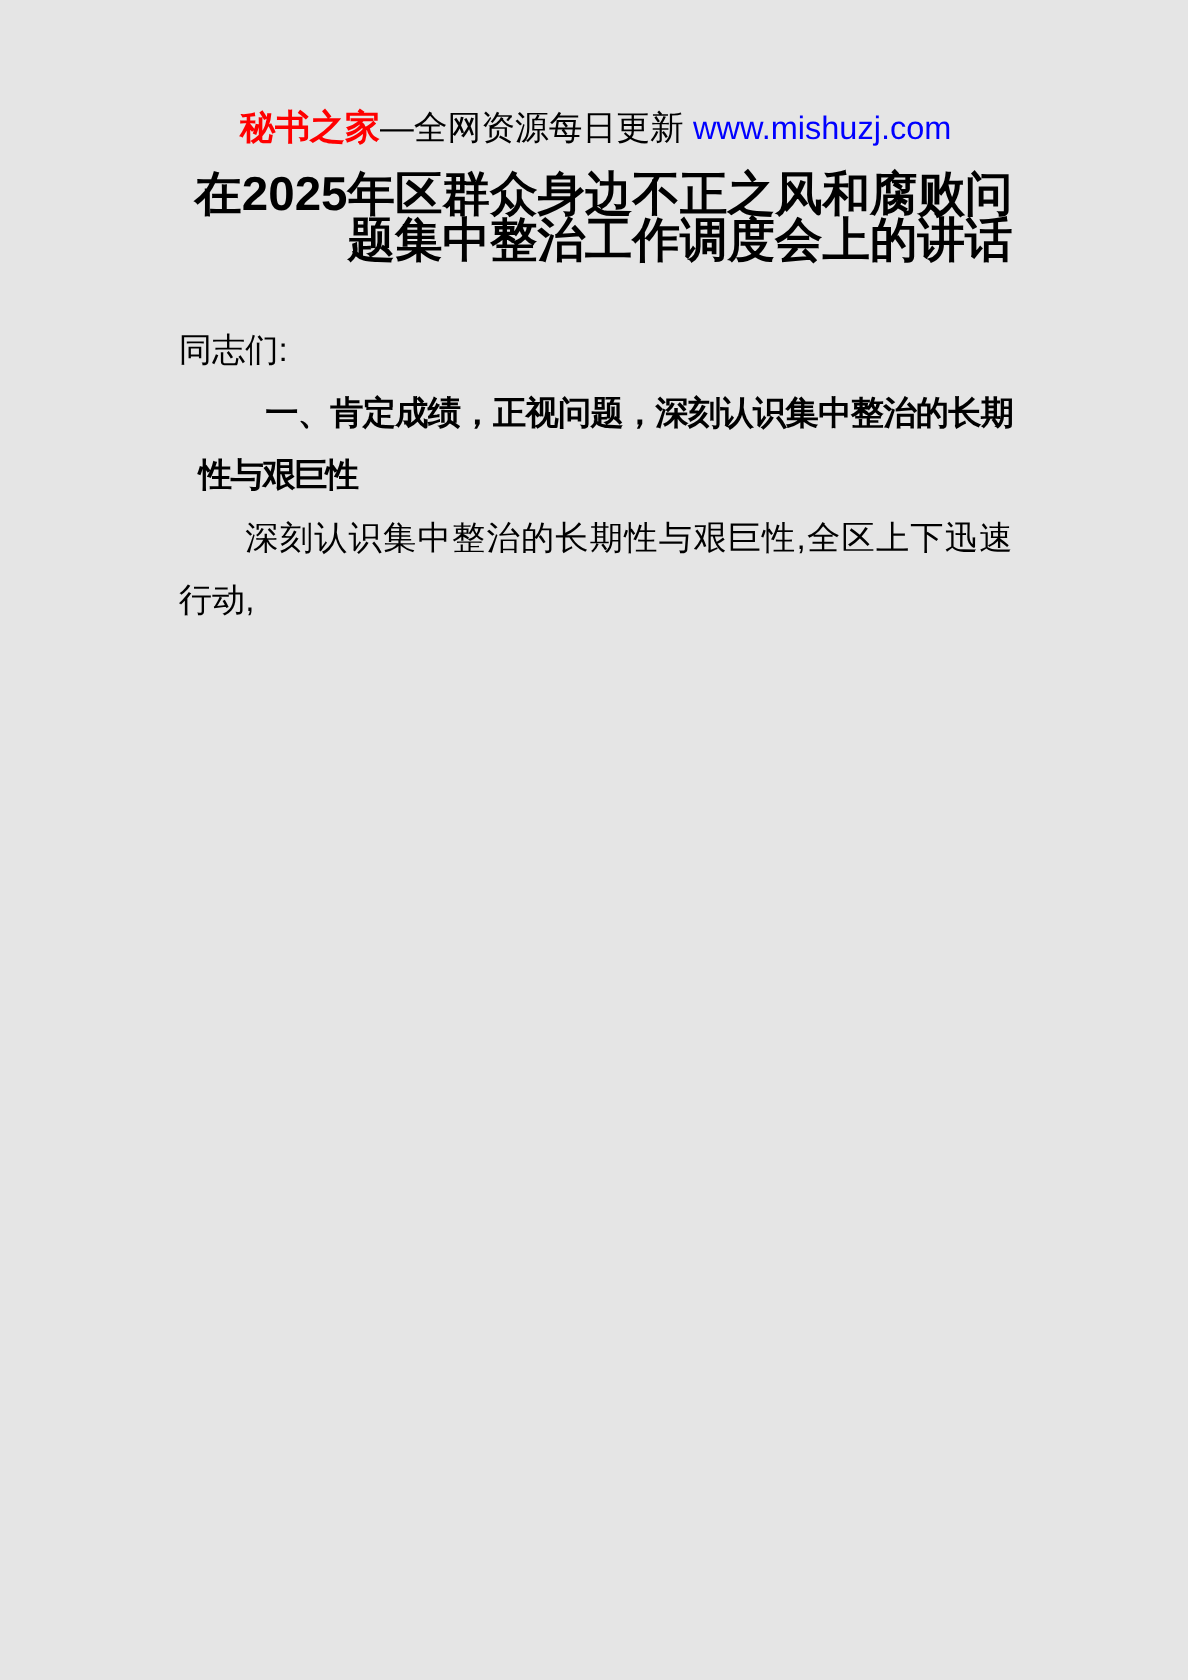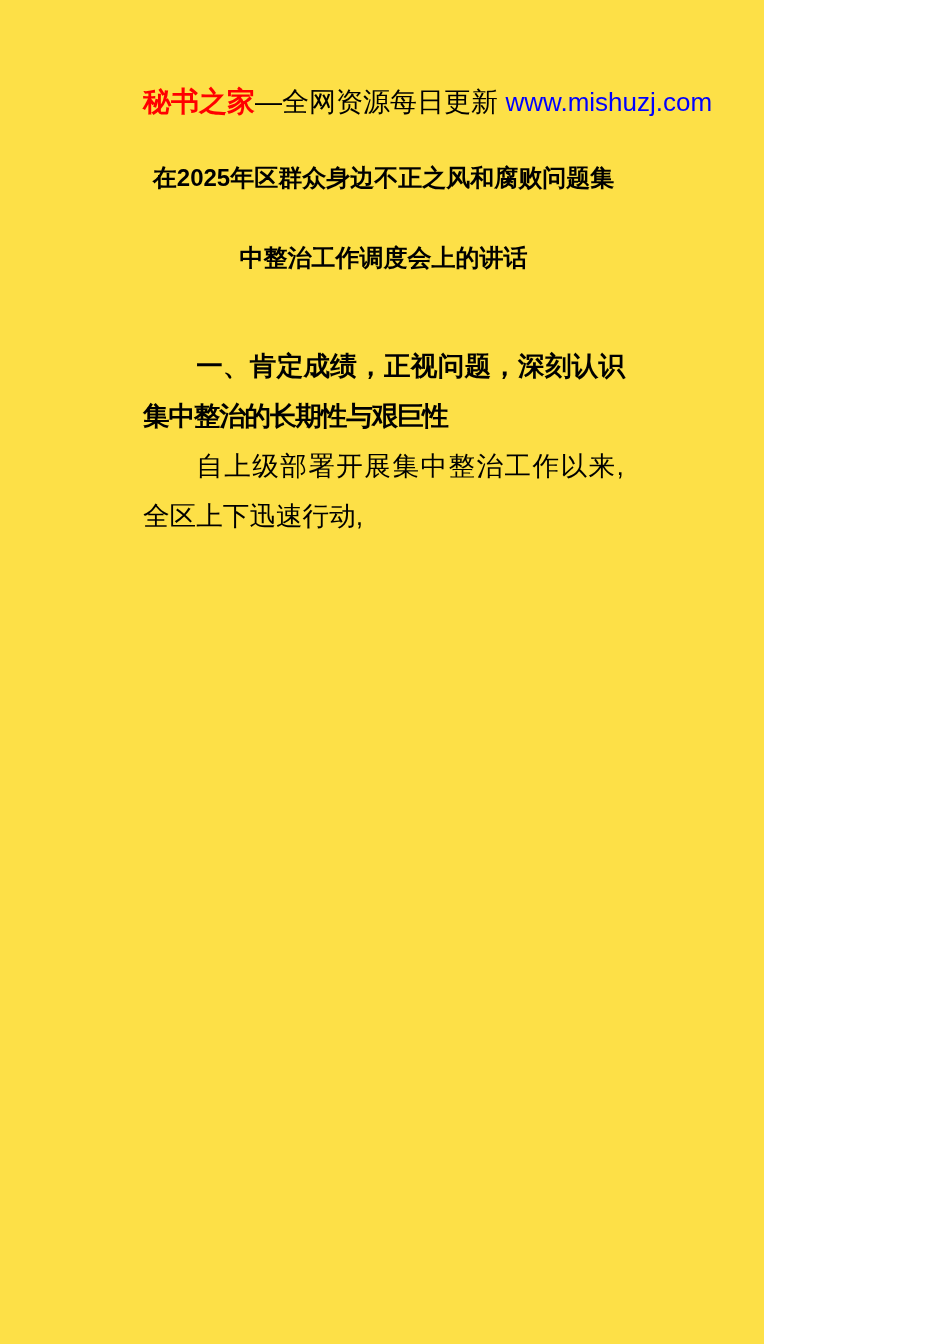--- a/index.html
+++ b/index.html
@@ -9,47 +9,47 @@
   }
   body {
     width: 950px;
     height: 1344px;
     overflow: hidden;
     font-family: "Liberation Sans", sans-serif;
     color: #000000;
   }
   .page {
     box-sizing: border-box;
-    width: 764px;
+    width: 950px;
     height: 1344px;
     padding: 84px 140px 0 143px;
-    background: #fde047;
+    background: #e5e5e5;
   }
   
   .site-header {
     text-align: center;
     font-size: 27px;
     line-height: 36px;
     white-space: nowrap;
   }
   .site-header .brand {
     font-weight: bold;
     font-size: 28px;
   }
   .site-header .site-link {
     text-decoration: none;
     font-size: 26px;
   }
   
   .doc-title {
     margin: 18px 0 0 0;
-    font-size: 24px;
+    font-size: 38px;
     font-weight: bold;
-    line-height: 80px;
-    text-align: center;
+    line-height: 37px;
+    text-align: right;
     color: #000000;
   }
   
   .doc-body {
     margin-top: 43px;
     font-size: 26.6px;
     line-height: 50px;
     text-align: justify;
   }
   .para {
@@ -58,31 +58,33 @@
   .para-salutation {
     text-indent: 0;
   }
   .para-body {
     text-indent: 2em;
   }
   .para-heading {
     text-indent: 2em;
     font-weight: bold;
     letter-spacing: -1.2px;
+    margin-left: 16px;
   }
 </style>
 </head>
 <body>
 
 <div class="page">
 
   <div class="site-header">
     <span class="brand" style="color: rgb(255, 0, 0);">秘书之家</span><span style="color: rgb(0, 0, 0);">—全网资源每日更新 </span><a class="site-link" href="#" style="color: rgb(0, 0, 255);">www.mishuzj.com</a>
   </div>
 
   <h1 class="doc-title">在2025年区群众身边不正之风和腐败问题集中整治工作调度会上的讲话</h1>
 
   <div class="doc-body">
+      <p class="para para-salutation">同志们:</p>
       <p class="para para-heading">一、肯定成绩，正视问题，深刻认识集中整治的长期性与艰巨性</p>
-      <p class="para para-body">自上级部署开展集中整治工作以来,全区上下迅速行动,</p>
+      <p class="para para-body">深刻认识集中整治的长期性与艰巨性,全区上下迅速行动,</p>
     </div>
 
 </div>
 
 </body></html>

